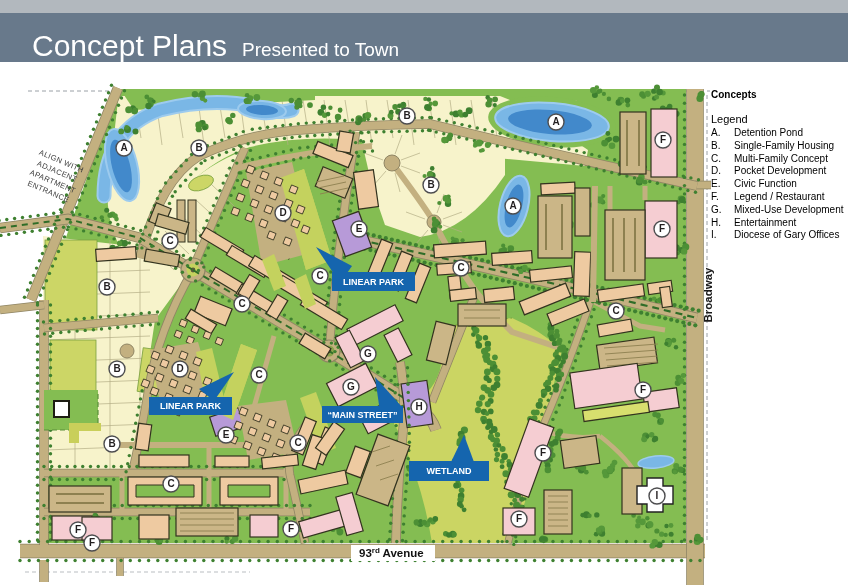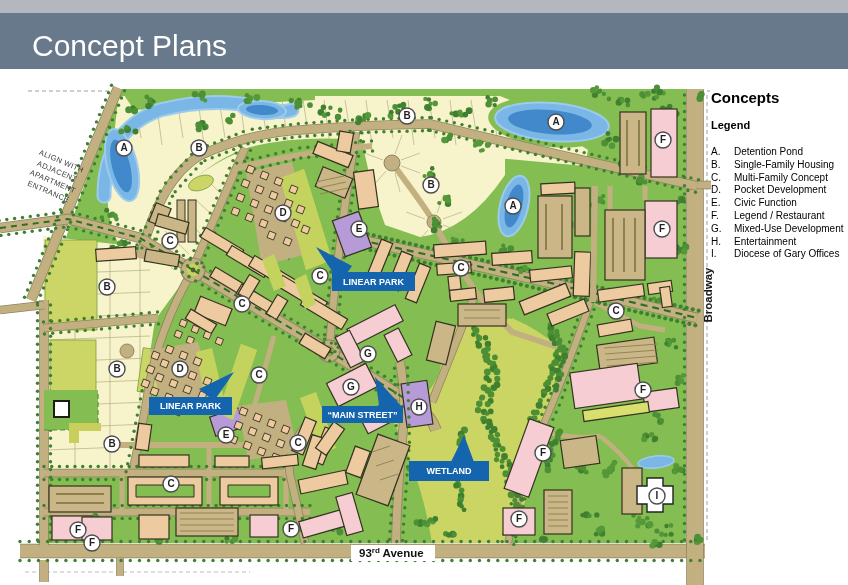--- a/index.html
+++ b/index.html
@@ -1,21 +1,21 @@
 <!DOCTYPE html>
 <html><head><meta charset="utf-8"><style>
 html,body{margin:0;padding:0;width:848px;height:585px;background:#fff;overflow:hidden;font-family:"Liberation Sans",sans-serif}
 .strip{position:absolute;top:0;left:0;width:848px;height:13px;background:#b2b8be}
-.hdr{position:absolute;top:13px;left:0;width:848px;height:56px;background:#68798b}
+.hdr{position:absolute;top:13px;left:0;width:848px;height:49px;background:#68798b}
 .hdr .t1{position:absolute;left:32px;top:16px;font-size:30px;color:#fff}
 .hdr .t2{position:absolute;left:242px;top:26px;font-size:19px;color:#fff}
 .map{position:absolute;top:0;left:0}
 .leg{position:absolute;left:711px;top:89px;width:137px;color:#000}
-.leg .h{font-weight:bold;font-size:15px;margin-bottom:13px}
-.leg .h2{font-weight:bold;font-size:11px;margin-bottom:15px}
+.leg .h{font-weight:bold;font-size:10px;margin-bottom:13px}
+.leg .h2{font-weight:normal;font-size:11px;margin-bottom:2px}
 .li{font-size:10px;line-height:12.8px;white-space:nowrap}
 .ll{display:inline-block;width:23px}
 </style></head>
 <body>
 <div class="map"><svg width="848" height="585" viewBox="0 0 848 585">
       <path d="M28,91 L710,91" fill="none" stroke="#9aa0a6" stroke-width="1" stroke-linecap="butt" stroke-dasharray="4 3"></path>
       <path d="M707,95 L707,543" fill="none" stroke="#9aa0a6" stroke-width="1" stroke-linecap="butt" stroke-dasharray="4 3"></path>
       <path d="M25,572 L250,572" fill="none" stroke="#b9bdc1" stroke-width="1" stroke-linecap="butt" stroke-dasharray="4 3"></path>
       <polygon points="118,89 686,89 686,543 43,543 43,303" fill="#84bd52"></polygon>
       <path d="M122,96 L500,96 L520,104 L588,150 L585,166 L430,152 Q330,128 250,147 Q180,170 142,254 L128,262 Q105,225 108,190 L118,100 Z" fill="#f7f3cb"></path>
@@ -2101,20 +2101,21 @@
         <text x="53" y="184" font-size="7.5" fill="#3a3a3a" text-anchor="middle" letter-spacing="0.4">APARTMENT</text>
         <text x="53" y="195" font-size="7.5" fill="#3a3a3a" text-anchor="middle" letter-spacing="0.4">ENTRANCE</text>
       </g>
       <text x="712" y="295" transform="rotate(-90 712 295)" font-size="11.5" font-weight="bold" fill="#1a1a1a" text-anchor="middle" font-family="Liberation Sans, sans-serif">Broadway</text>
       <rect x="351" y="545" width="84" height="16" fill="#fff"></rect>
       <text x="359" y="557" font-size="11.5" font-weight="bold" fill="#111" font-family="Liberation Sans, sans-serif">93<tspan baseline-shift="super" font-size="8">rd</tspan> Avenue</text>
     </svg></div>
 <div class="strip"></div>
 <div class="hdr">
     <div class="t1">Concept Plans</div>
+    <div class="t2">Presented to Town</div>
   </div>
 <div class="leg">
     <div class="h">Concepts</div>
     <div class="h2">Legend</div>
     <div class="li"><span class="ll">A.</span><span>Detention Pond</span></div>
     <div class="li"><span class="ll">B.</span><span>Single-Family Housing</span></div>
     <div class="li"><span class="ll">C.</span><span>Multi-Family Concept</span></div>
     <div class="li"><span class="ll">D.</span><span>Pocket Development</span></div>
     <div class="li"><span class="ll">E.</span><span>Civic Function</span></div>
     <div class="li"><span class="ll">F.</span><span>Legend / Restaurant</span></div>

